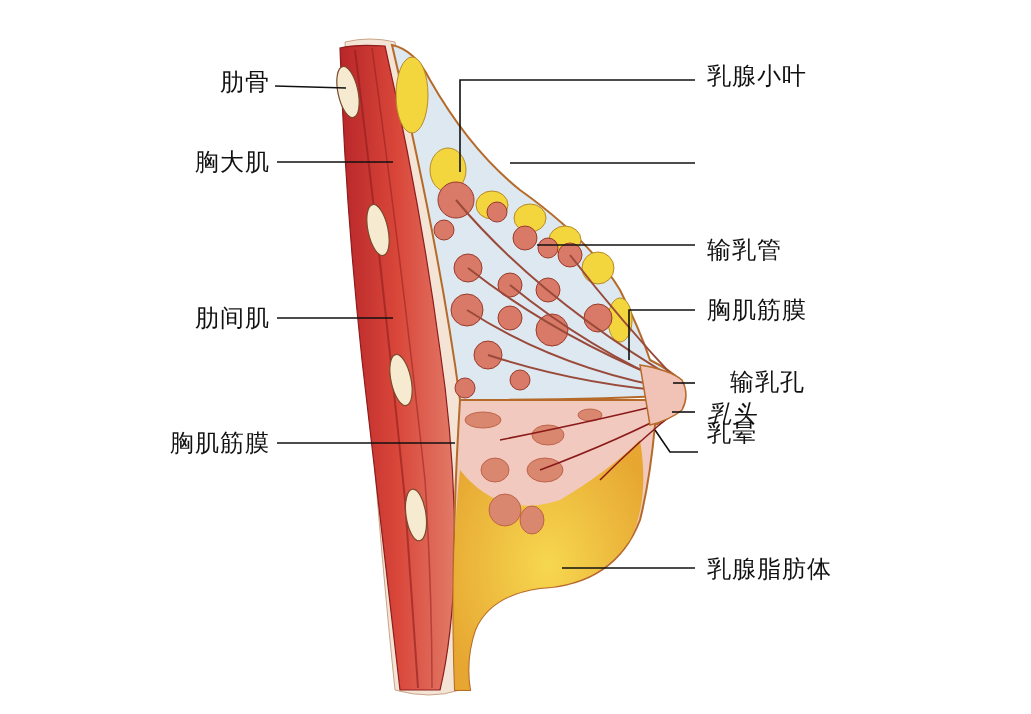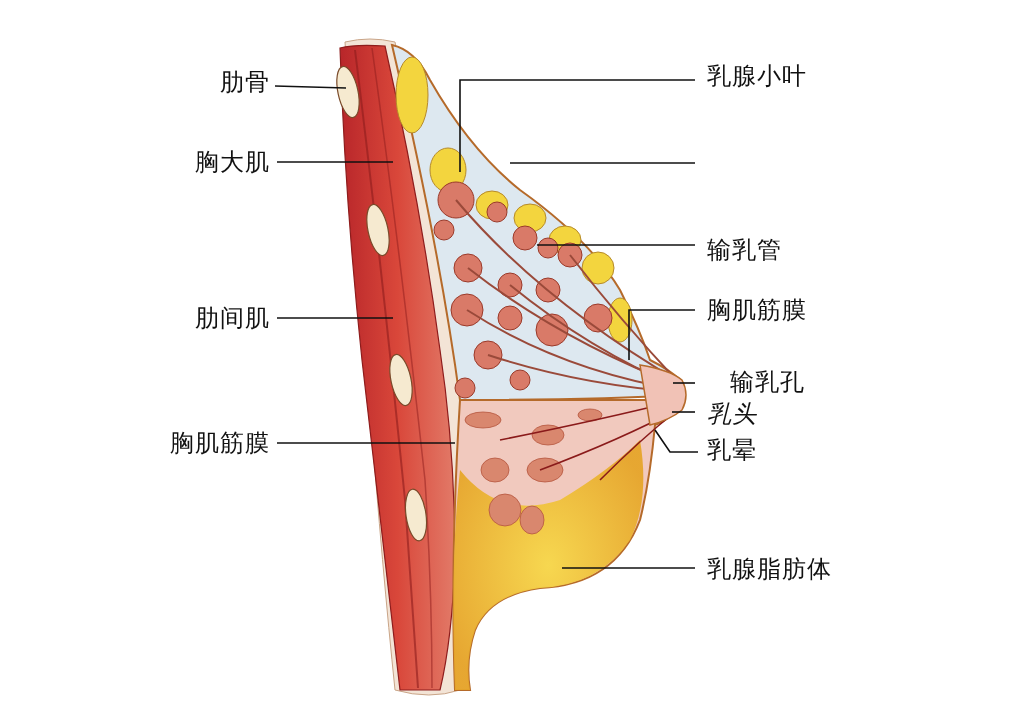--- a/index.html
+++ b/index.html
@@ -119,15 +119,15 @@
   <div class="label left" style="left:200px; top:70px; width:70px;font-family:Liberation Mono, monospace;">肋骨</div>
   <div class="label left" style="left:170px; top:148px; width:100px;">胸大肌</div>
   <div class="label left" style="left:170px; top:304px; width:100px;">肋间肌</div>
   <div class="label left" style="left:140px; top:429px; width:130px;">胸肌筋膜</div>
 
   <div class="label" style="left:707px; top:62px;">乳腺小叶</div>
   <div class="label" style="left:707px; top:213px;margin-top:23px;">输乳管</div>
   <div class="label" style="left:707px; top:296px;">胸肌筋膜</div>
   <div class="label" style="left:707px; top:368px;margin-left:23px;">输乳孔</div>
   <div class="label" style="left:707px; top:400px;font-style:italic;">乳头</div>
-  <div class="label" style="left:707px; top:438px;font-family:Liberation Mono, monospace;">乳晕</div>
+  <div class="label" style="left:707px; top:419px;">乳晕</div>
   <div class="label" style="left:707px; top:555px;">乳腺脂肪体</div>
 </div>
 
 </body></html>

